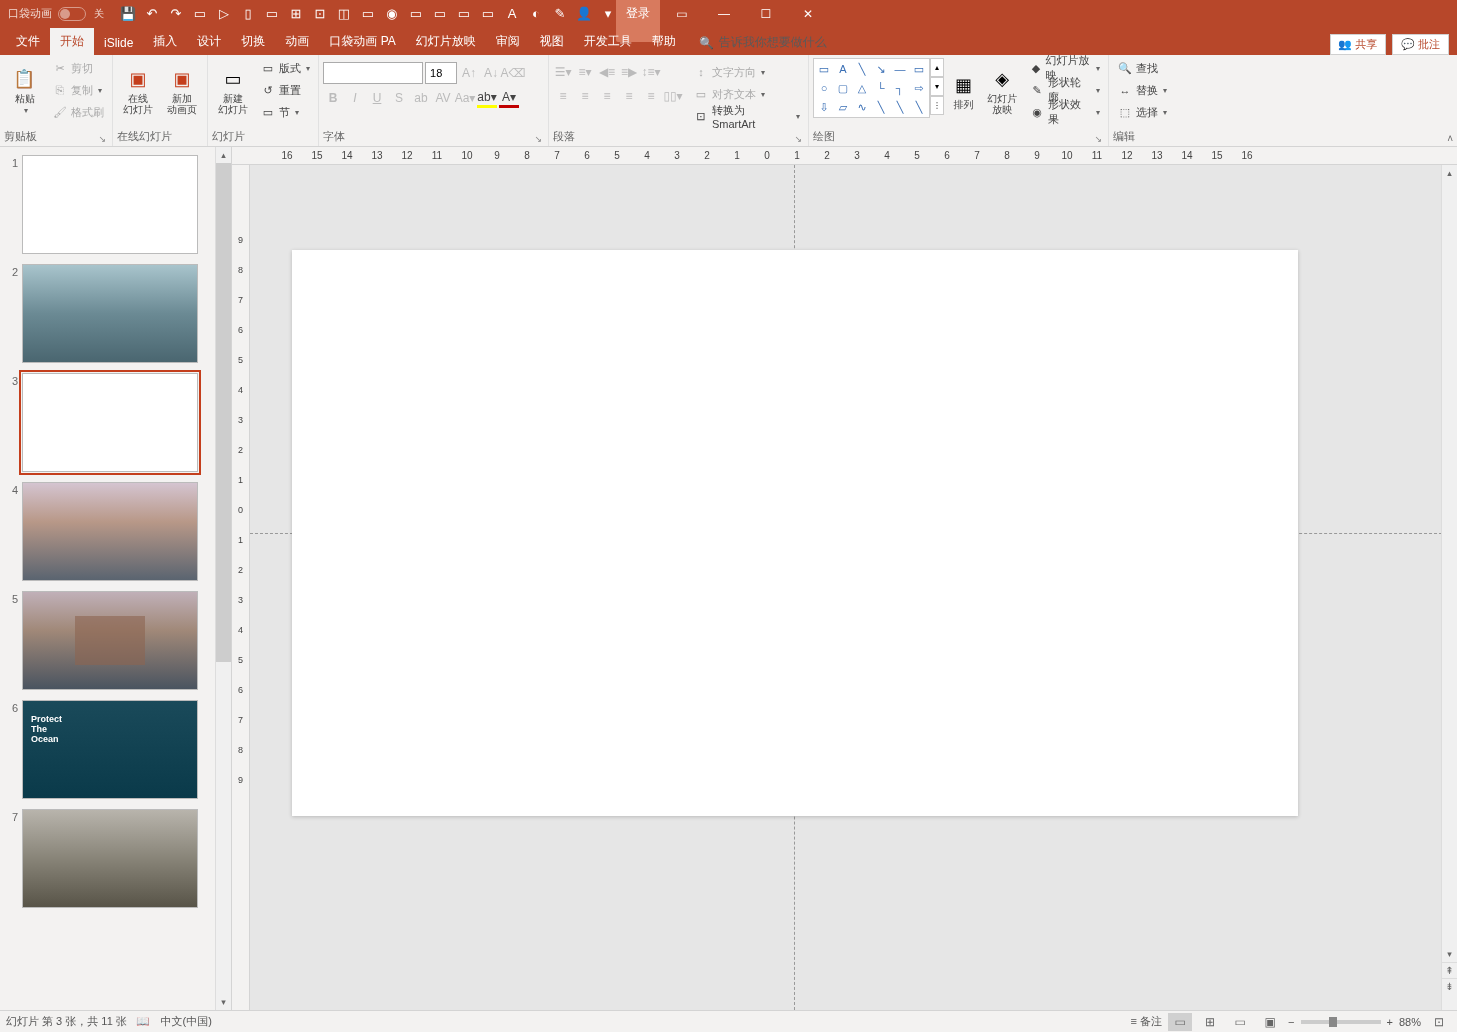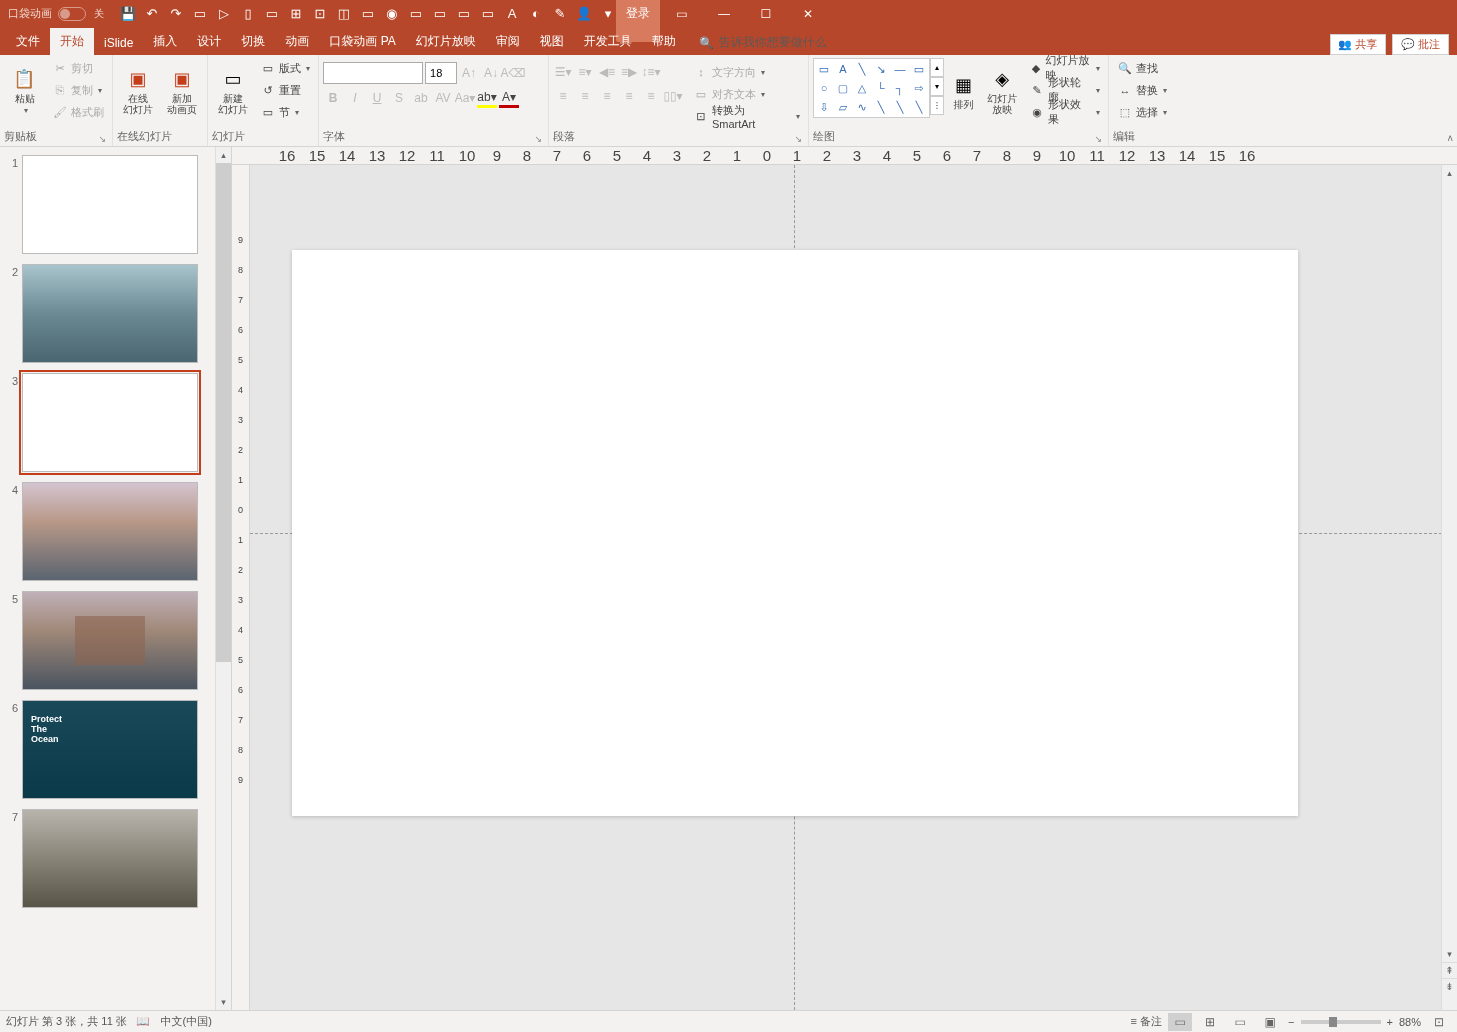--- a/index.html
+++ b/index.html
@@ -76,21 +76,21 @@
 
 .panel-scrollbar { position: absolute; right: 0; top: 0; width: 16px; height: 100%; background: #f0f0f0; border-left: 1px solid #ddd; }
 .panel-scrollbar .arrow { height: 16px; display: flex; align-items: center; justify-content: center; font-size: 9px; color: #666; background: #f0f0f0; }
 .panel-scrollbar .track { position: absolute; top: 16px; bottom: 16px; width: 100%; }
 .panel-scrollbar .thumb { position: absolute; top: 0; width: 100%; height: 60%; background: #cdcdcd; }
 
 
 .editor { flex: 1; display: flex; flex-direction: column; background: #e6e6e6; position: relative; }
 .ruler-h { height: 18px; background: #f3f2f1; border-bottom: 1px solid #d4d4d4; display: flex; align-items: center; padding-left: 18px; font-size: 9px; color: #666; position: relative; overflow: hidden; }
 .ruler-h-marks { display: flex; position: absolute; left: 40px; }
-.ruler-h-marks span { width: 30px; text-align: center; font-size: 15px; color: #444; }
+.ruler-h-marks span { width: 30px; text-align: center; font-size: 10px; color: #444; }
 .ruler-corner { position: absolute; left: 0; top: 0; width: 18px; height: 18px; background: #f3f2f1; border-right: 1px solid #d4d4d4; border-bottom: 1px solid #d4d4d4; }
 .editor-body { flex: 1; display: flex; }
 .ruler-v { width: 18px; background: #f3f2f1; border-right: 1px solid #d4d4d4; display: flex; flex-direction: column; align-items: center; font-size: 9px; color: #444; padding-top: 60px; }
 .ruler-v span { height: 30px; display: flex; align-items: center; }
 .canvas-area { flex: 1; position: relative; background: #e6e6e6; overflow: hidden; }
 .slide-canvas { position: absolute; left: 42px; top: 85px; width: 1006px; height: 566px; background: #fff; box-shadow: 0 1px 4px rgba(0,0,0,0.2); }
 .guide-v { position: absolute; left: 544px; top: 0; bottom: 0; border-left: 1px dashed #999; }
 .guide-h { position: absolute; top: 368px; left: 0; right: 0; border-top: 1px dashed #999; }
 .editor-vscroll { position: absolute; right: 0; top: 18px; bottom: 0; width: 16px; background: #f0f0f0; border-left: 1px solid #ddd; }
 .editor-vscroll .arrow { height: 16px; display: flex; align-items: center; justify-content: center; font-size: 9px; color: #666; }

